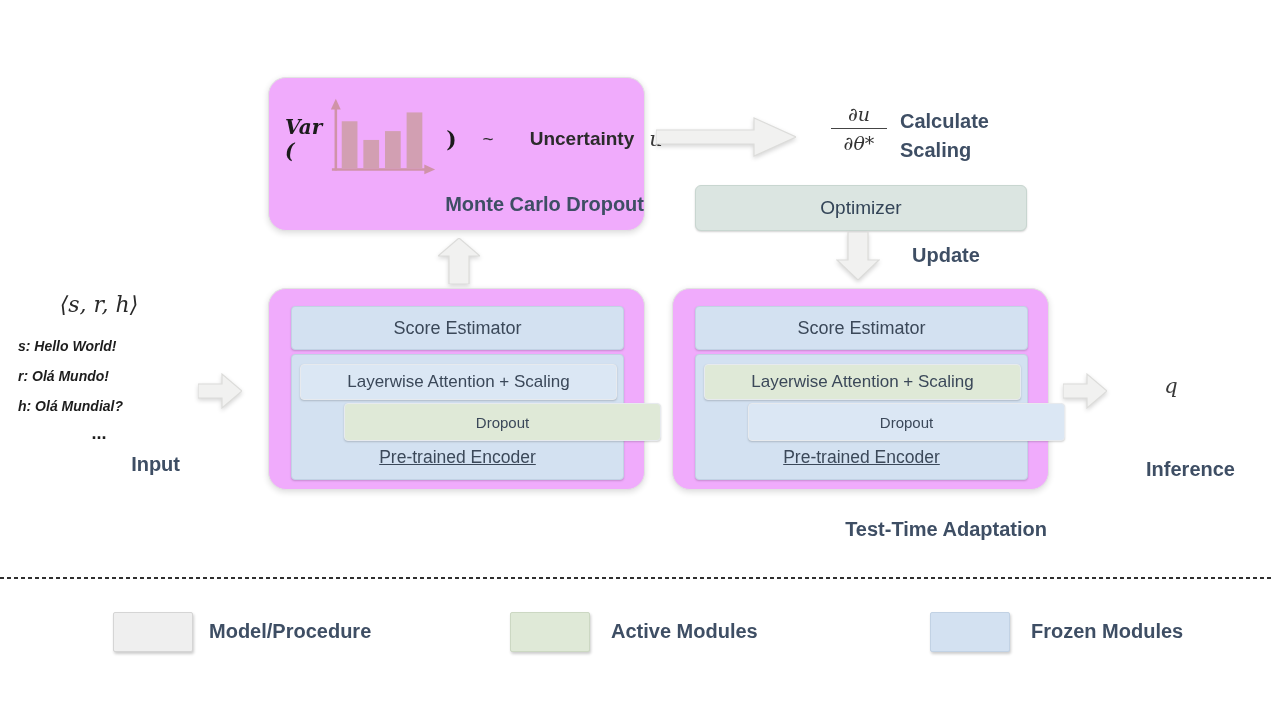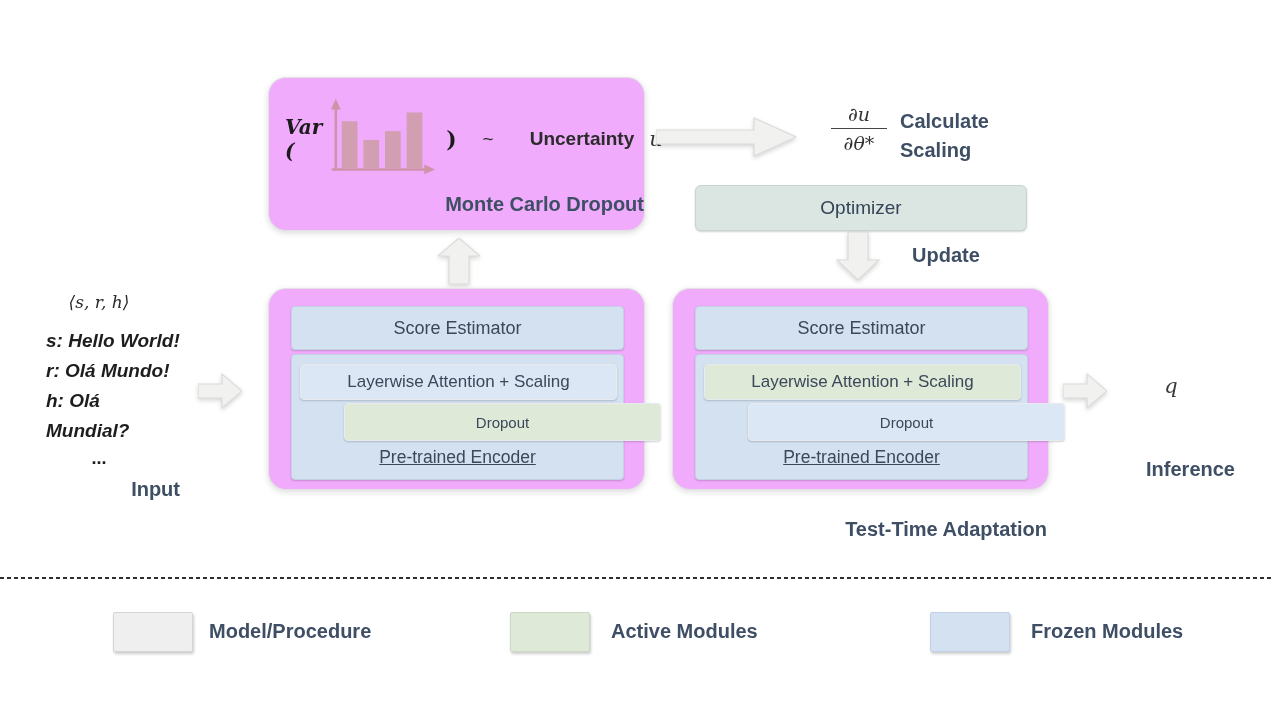--- a/index.html
+++ b/index.html
@@ -43,22 +43,22 @@
             font-size:19px;color:#333;}
   #fraction .den{border-top:1.6px solid #444;margin-top:3px;padding-top:3px;}
 
   #calc-gradient{left:900px;top:107px;line-height:29px;}
 
   
   #optimizer-box{left:695px;top:185px;width:330px;height:44px;font-size:19px;color:#334457;border-radius:6px;}
 
   
   #input-block{position:absolute;left:18px;top:292px;width:162px;color:#1d1d1d;}
-  #input-tuple{text-align:center;font-size:17px;color:#2a2a2a;}
-  .input-line{font-weight:bold;font-style:italic;font-size:19px;line-height:30px;margin-left:28px;}
+  #input-tuple{text-align:center;font-size:22px;color:#2a2a2a;}
+  .input-line{font-weight:bold;font-style:italic;font-size:14px;line-height:30px;}
   #input-ellipsis{text-align:center;font-weight:bold;font-size:18px;line-height:24px;}
   #input-label{margin-top:8px;}
 
   
   .model-container{width:375px;height:200px;top:288px;}
   #ue-container{left:268px;}
   #tta-container{left:672px;}
   .score{left:22px;top:17px;width:331px;height:42px;}
   .stack{left:22px;top:65px;width:331px;height:124px;box-shadow:0 1px 2px rgba(0,0,0,.18);}
   .stack-inner1{left:8px;top:9px;width:315px;height:34px;font-size:17px;}

